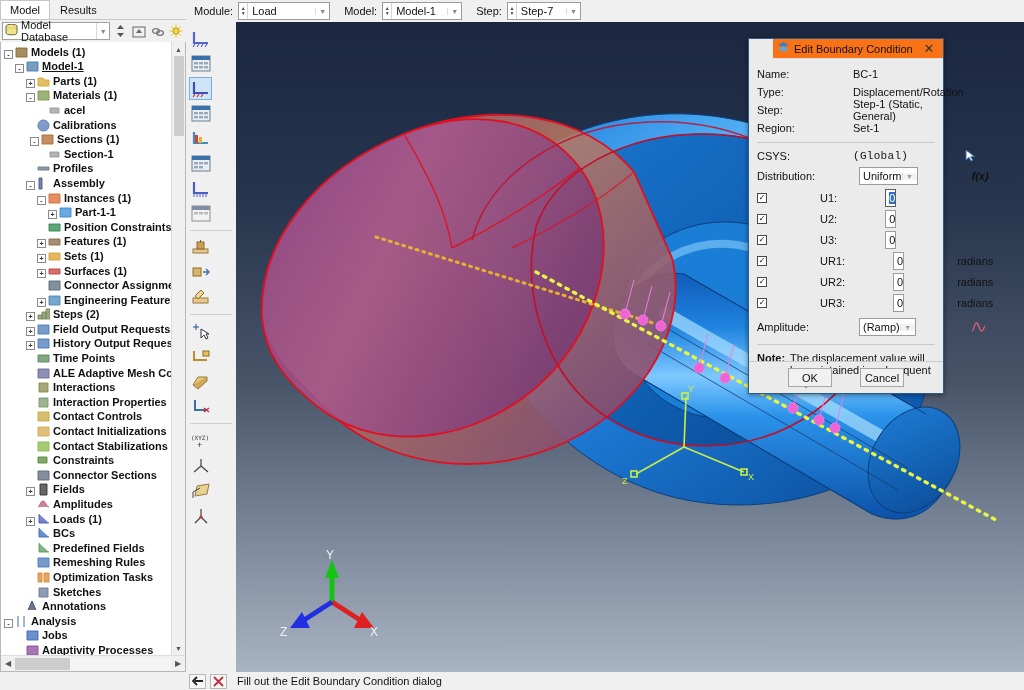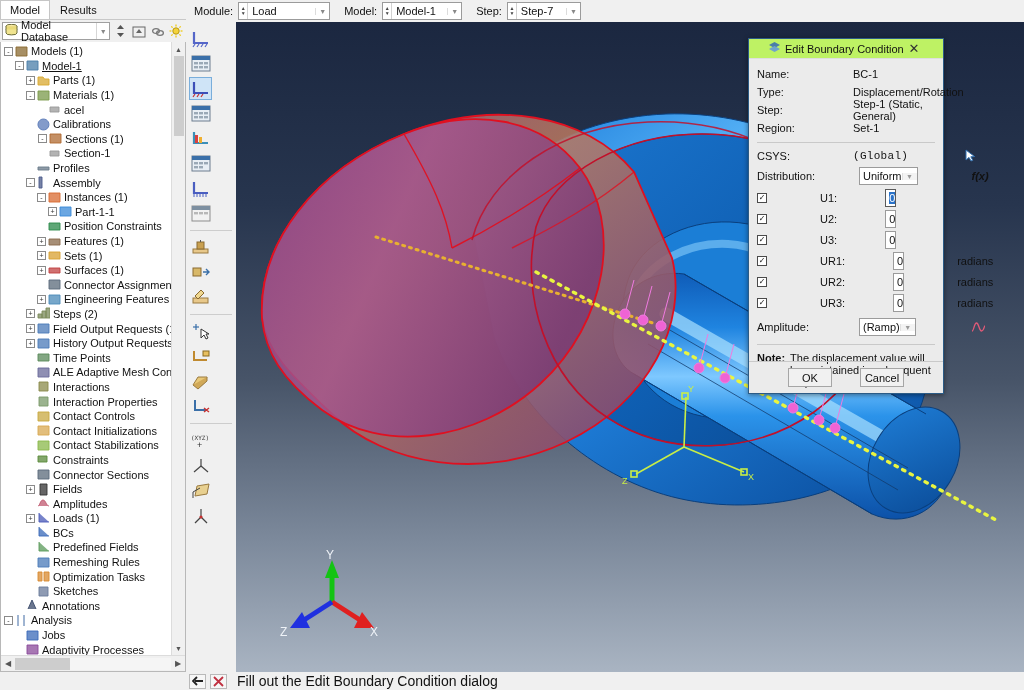--- a/index.html
+++ b/index.html
@@ -45,22 +45,22 @@
             justify-content:center; font-size:11px; color:#55585c; }
 
   
   #treepanel {
     position:absolute; left:0; top:42px; width:186px; height:630px;
     background:#fff; border:1px solid #b8b8b8; border-top:none;
     overflow:hidden;
   }
   #treescroll { position:absolute; left:0; top:0; right:14px; bottom:16px;
                 overflow:hidden; padding-top:2px; }
-  .trow { display:flex; align-items:center; height:14.6px; white-space:nowrap;
-          font-size:11px; line-height:14px; }
+  .trow { display:flex; align-items:flex-end; height:14.6px; white-space:nowrap;
+          font-size:11px; line-height:14px;font-weight:bold; }
   .exp { width:9px; height:9px; margin-right:2px; flex:0 0 auto;
          border:1px solid #8a8a8a; background:#fff; font-size:7px;
          line-height:7px; text-align:center; color:#333; }
   .exp.none { border:none; background:none; }
   .ico { width:13px; height:13px; margin-right:3px; flex:0 0 auto;
          display:flex; align-items:center; justify-content:center;
          font-size:9px; }
   .tlabel { overflow:hidden; }
 
   
@@ -108,35 +108,35 @@
     position:absolute; left:236px; top:22px; right:0; bottom:18px;
     background:linear-gradient(to bottom,#1b2740 0%,#27354e 28%,#475468 55%,
                #7d8a9c 80%,#a9b4c2 100%);
     overflow:hidden;
   }
 
   
   #statusbar {
     position:absolute; left:186px; right:0; bottom:0; height:18px;
     background:#f0f0f0; display:flex; align-items:center; gap:4px;
-    padding-left:3px; font-size:14px;
+    padding-left:3px; font-size:11px;
   }
   .sbtn { width:17px; height:15px; border:1px solid #b9b9b9;
           background:#f6f6f6; display:flex; align-items:center;
           justify-content:center; font-size:10px; }
 
   
   #dialog {
     position:absolute; left:748px; top:38px; width:196px; height:356px;
     background:#ebebeb; border:1px solid #2b5b86;
     box-shadow:0 1px 5px rgba(0,0,0,.45);
     font-size:11px;
   }
-  #dlgtitle { height:20px; background:#bef264; display:flex; align-items:center;
-              padding:0 19px; border-bottom:1px solid #dedede; }
+  #dlgtitle { height:20px; background:#f97316; display:flex; align-items:center;
+              padding:0 4px; border-bottom:1px solid #dedede;margin-left:24px; }
   #dlgtitle .tt { margin-left:4px; font-size:11px; }
   #dlgtitle .x { margin-left:auto; width:20px; text-align:center;
                  font-size:13px; color:#333; }
   #dlgbody { padding:6px 8px 0 8px; }
   .drow { display:flex; align-items:center; height:18px;gap:48px; }
   .dlab { width:48px; flex:0 0 auto; }
   .dval { }
   .hr { height:1px; background:#c9c9c9; margin:5px 0 4px 0; }
   .csysval { font-family:"Liberation Mono", monospace; font-size:11px;
              letter-spacing:.3px; }
@@ -268,21 +268,21 @@
       </div>
       <div class="trow" style="padding-left: 25px;">
         <span class="exp none"></span>
         <span class="ico">
           <svg width="13" height="13" viewBox="0 0 13 13">
             <path d="M6.5 1 a5.5 5.5 0 1 1 -0.1 0 z" fill="#5a7ab8" fill-opacity="0.75" stroke="#5a7ab8" stroke-width="0.9"></path>
           </svg>
         </span>
         <span class="tlabel">Calibrations</span>
       </div>
-      <div class="trow" style="padding-left: 37px;">
+      <div class="trow" style="padding-left: 29px;">
         <span class="exp">-</span>
         <span class="ico">
           <svg width="13" height="13" viewBox="0 0 13 13">
             <path d="M1 2 h11 v9 h-11 z" fill="#b06a30" fill-opacity="0.75" stroke="#b06a30" stroke-width="0.9"></path>
           </svg>
         </span>
         <span class="tlabel">Sections (1)</span>
       </div>
       <div class="trow" style="padding-left: 36px;">
         <span class="exp none"></span>

